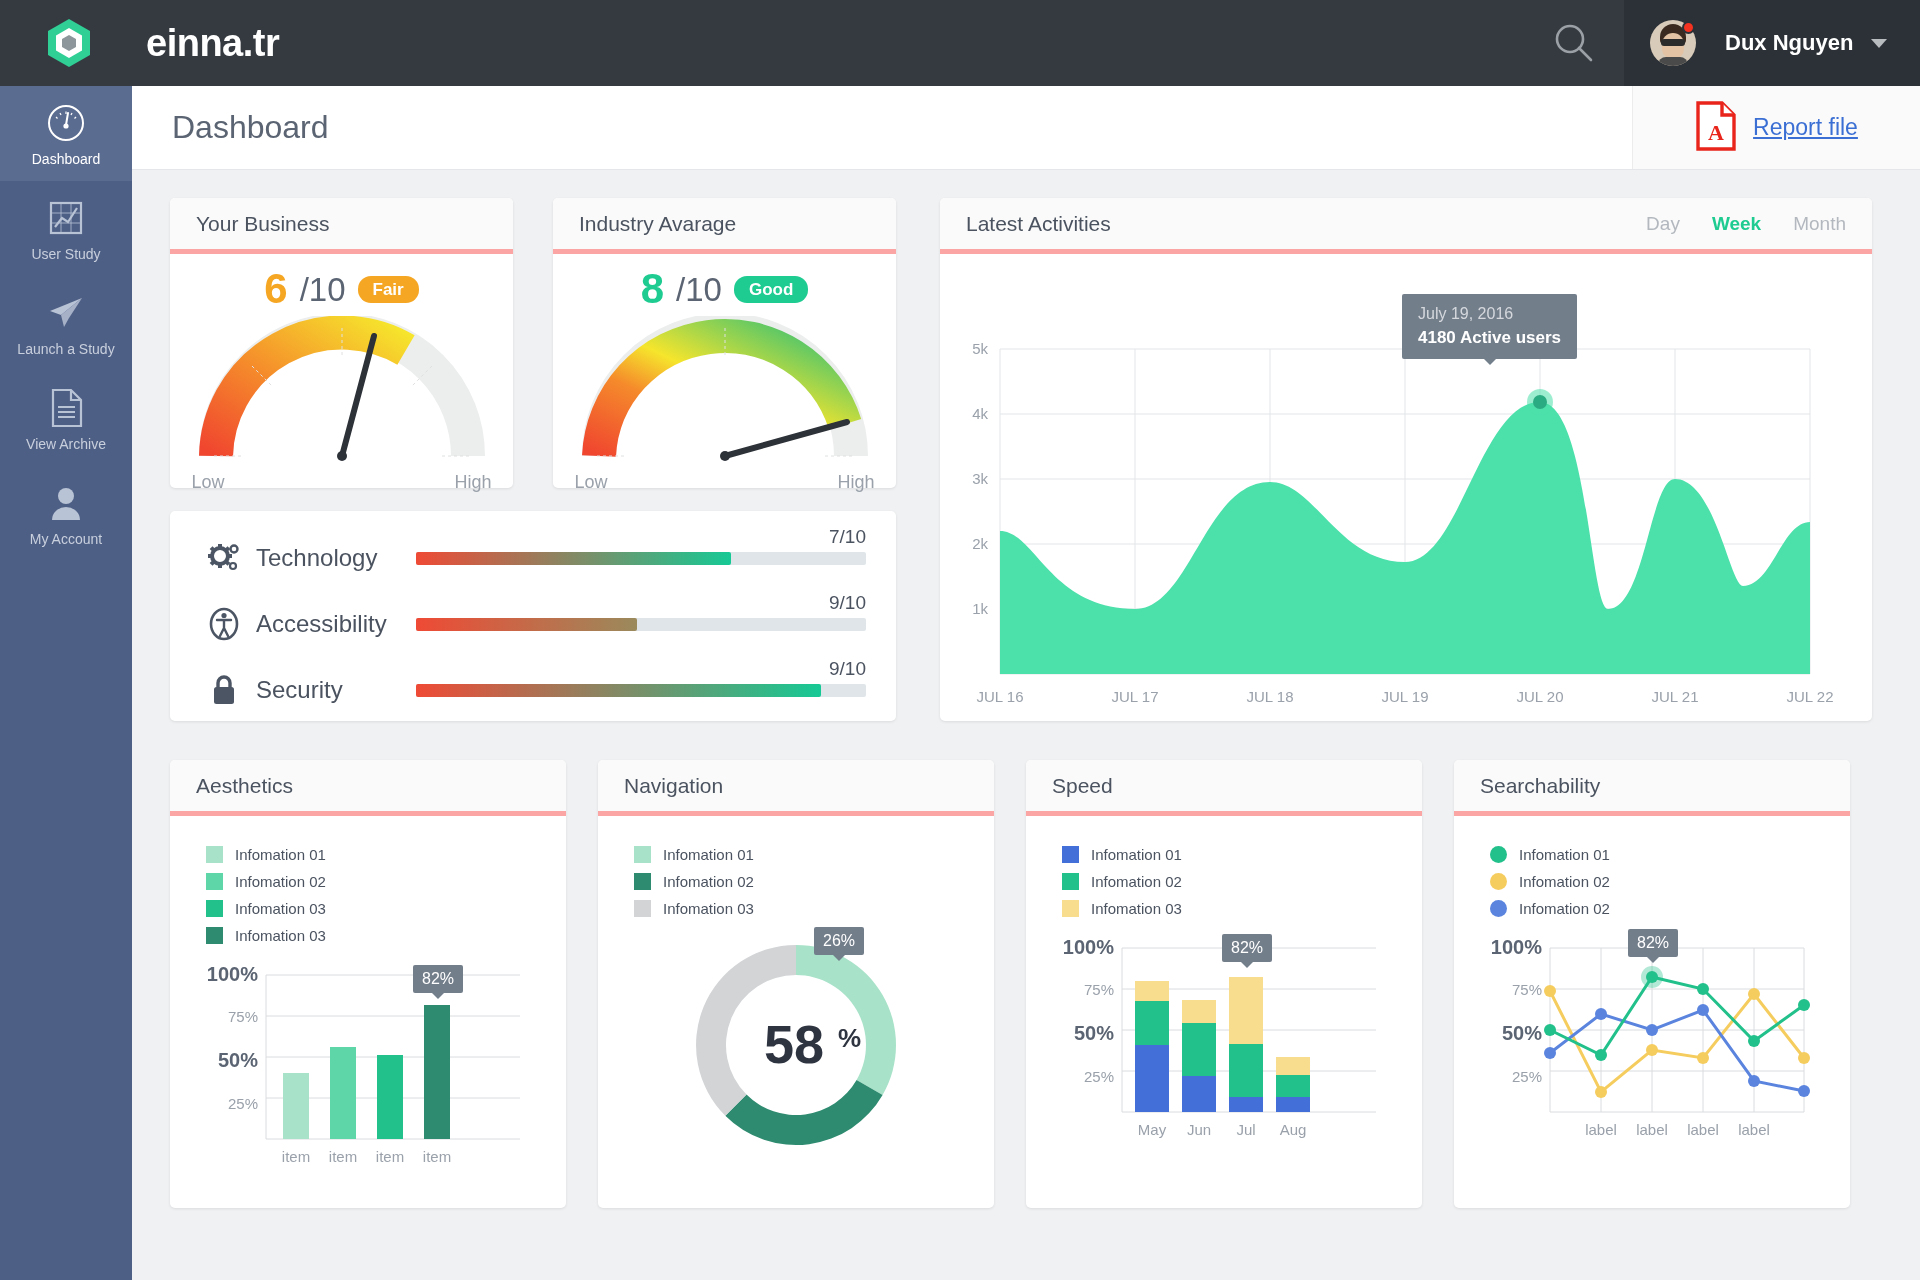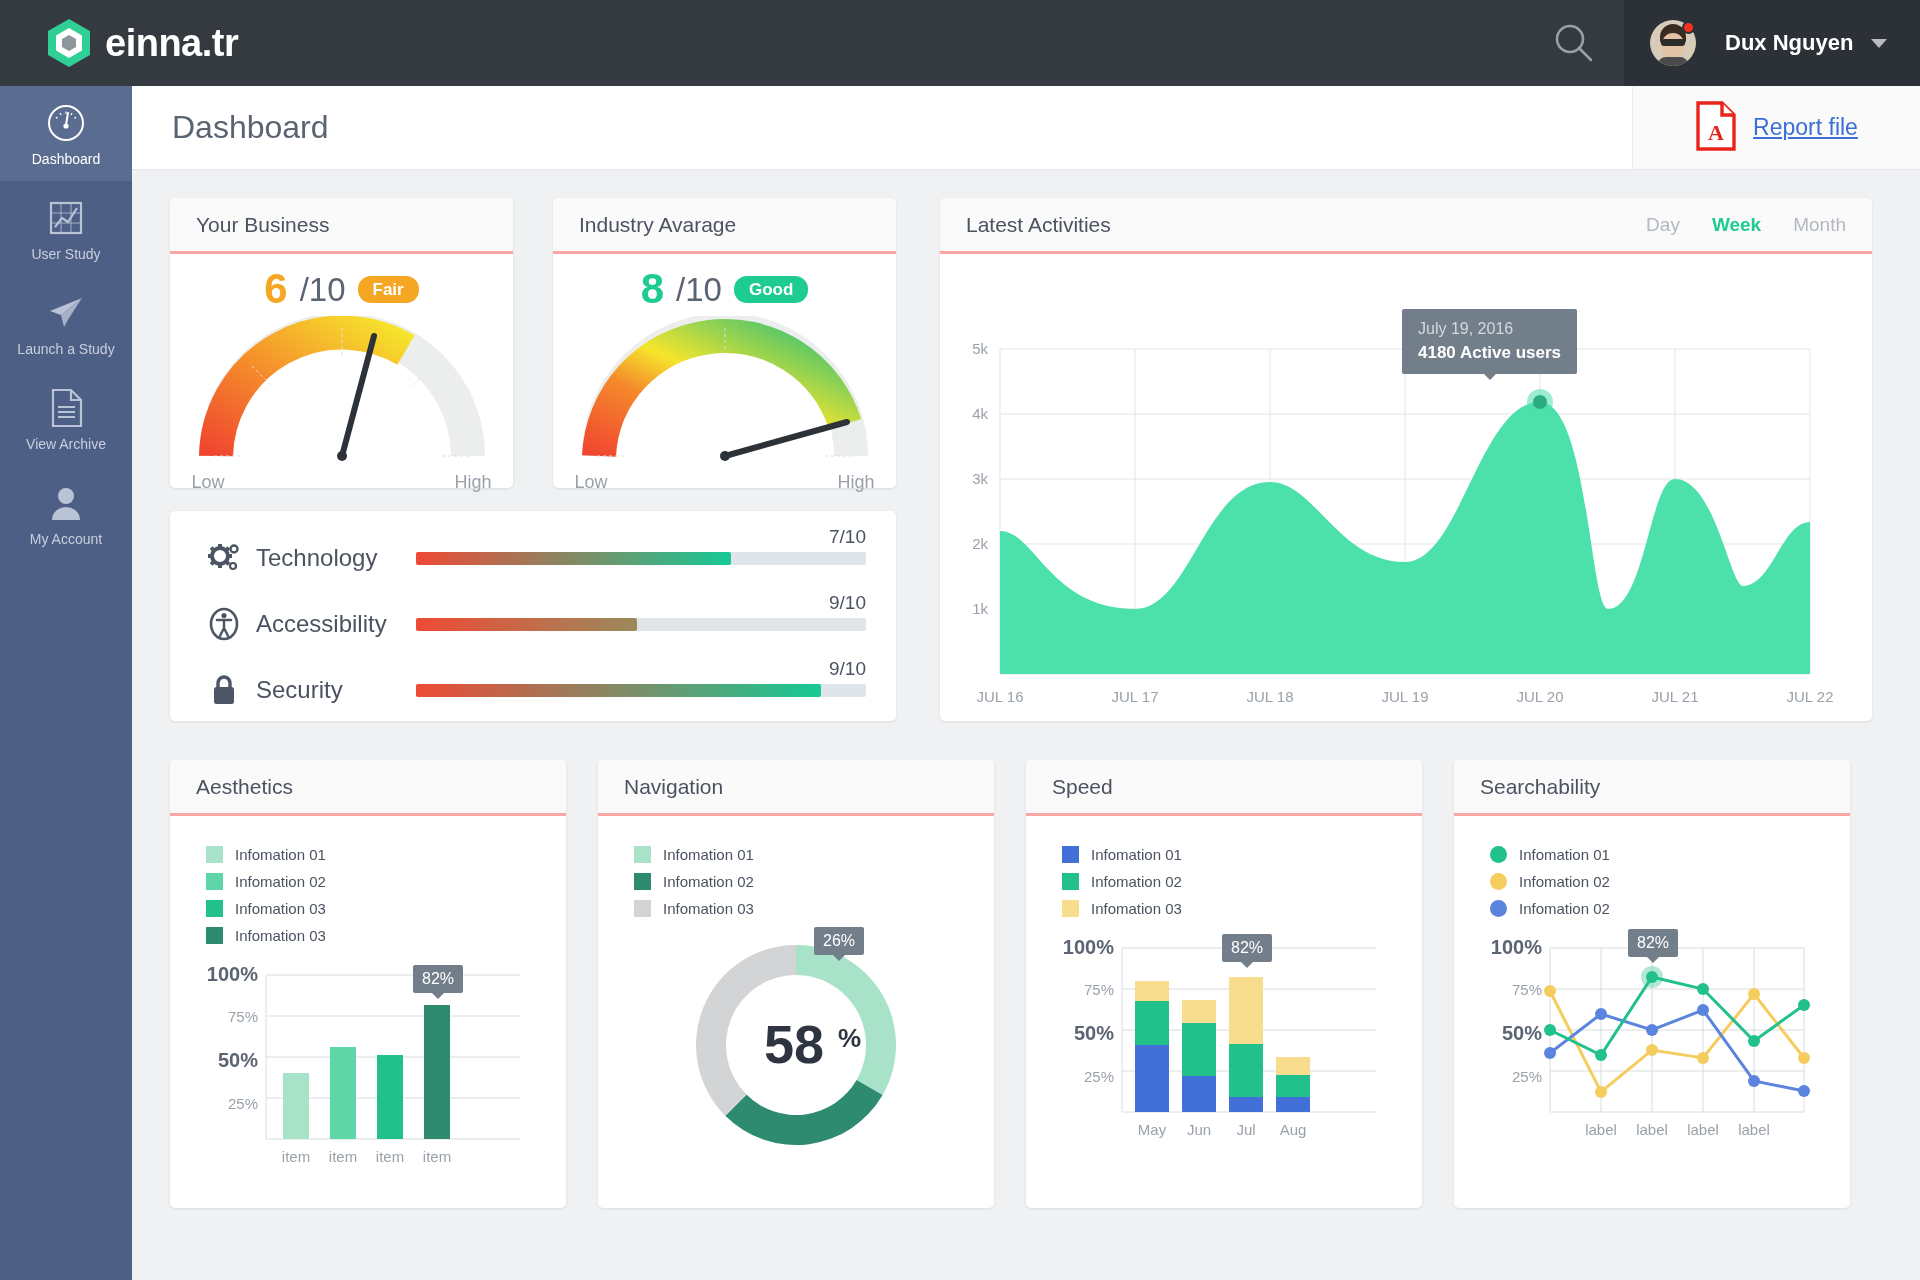--- a/index.html
+++ b/index.html
@@ -8,21 +8,21 @@
     font-family: "Liberation Sans", sans-serif;
     background: #f0f1f3;
     overflow: hidden;
   }
 
   
   .topbar {
     position: absolute; top: 0; left: 0; width: 1920px; height: 86px;
     background: #353a40; display: flex; align-items: center;
   }
-  .logo-wrap { display: flex; align-items: center; padding-left: 46px; }
+  .logo-wrap { display: flex; align-items: center; padding-left: 46px; gap: 41px; }
   .logo-hex { width: 46px; height: 50px; position: relative; }
   .logo-text {
     color: #ffffff; font-size: 38px; font-weight: bold;
     letter-spacing: -0.5px; margin-left: 13px;
   }
   .topbar-spacer { flex: 1; }
   .search-btn {
     width: 100px; height: 86px; display: flex; align-items: center;
     justify-content: center; cursor: pointer;
   }
@@ -98,21 +98,21 @@
     color: #3b6fd4; font-size: 23px; text-decoration: underline; margin-left: 16px;
   }
 
   
   .content { position: absolute; top: 170px; left: 132px; width: 1788px; height: 1110px; }
   .card {
     position: absolute; background: #ffffff; border-radius: 5px;
     box-shadow: 0 1px 3px rgba(0,0,0,0.09);
   }
   .card-head {
-    height: 56px; background: #fafafa; border-bottom: 3px solid #fca5a5;
+    height: 56px; background: #fafafa; border-bottom: 5px solid #fca5a5;
     border-radius: 5px 5px 0 0; display: flex; align-items: center;
     padding: 0 26px;
   }
   .card-title { font-size: 21px; color: #4b5360; }
 
   
   .gauge-card-body { padding-top: 14px; text-align: center; }
   .score-row {
     display: flex; align-items: center; justify-content: center; gap: 12px;
     margin-bottom: 6px;
@@ -481,21 +481,21 @@
 
         <text class="axis-text" x="60" y="448" text-anchor="middle">JUL 16</text>
         <text class="axis-text" x="195" y="448" text-anchor="middle">JUL 17</text>
         <text class="axis-text" x="330" y="448" text-anchor="middle">JUL 18</text>
         <text class="axis-text" x="465" y="448" text-anchor="middle">JUL 19</text>
         <text class="axis-text" x="600" y="448" text-anchor="middle">JUL 20</text>
         <text class="axis-text" x="735" y="448" text-anchor="middle">JUL 21</text>
         <text class="axis-text" x="870" y="448" text-anchor="middle">JUL 22</text>
       </svg>
 
-      <div class="tip" style="left:462px; top:55px; padding:11px 16px; text-align:left;">
+      <div class="tip" style="left:462px; top:40px; padding:11px 16px; text-align:left;">
         <div style="color:#d5d9de; font-size:16px;">July 19, 2016</div>
         <div style="font-weight:bold; font-size:17px; margin-top:5px;">4180 Active users</div>
       </div>
     </div>
   </div>
 
   <div class="card" style="left:38px; top:590px; width:396px; height:448px;">
     <div class="card-head">
       <div class="card-title">Aesthetics</div>
     </div>

